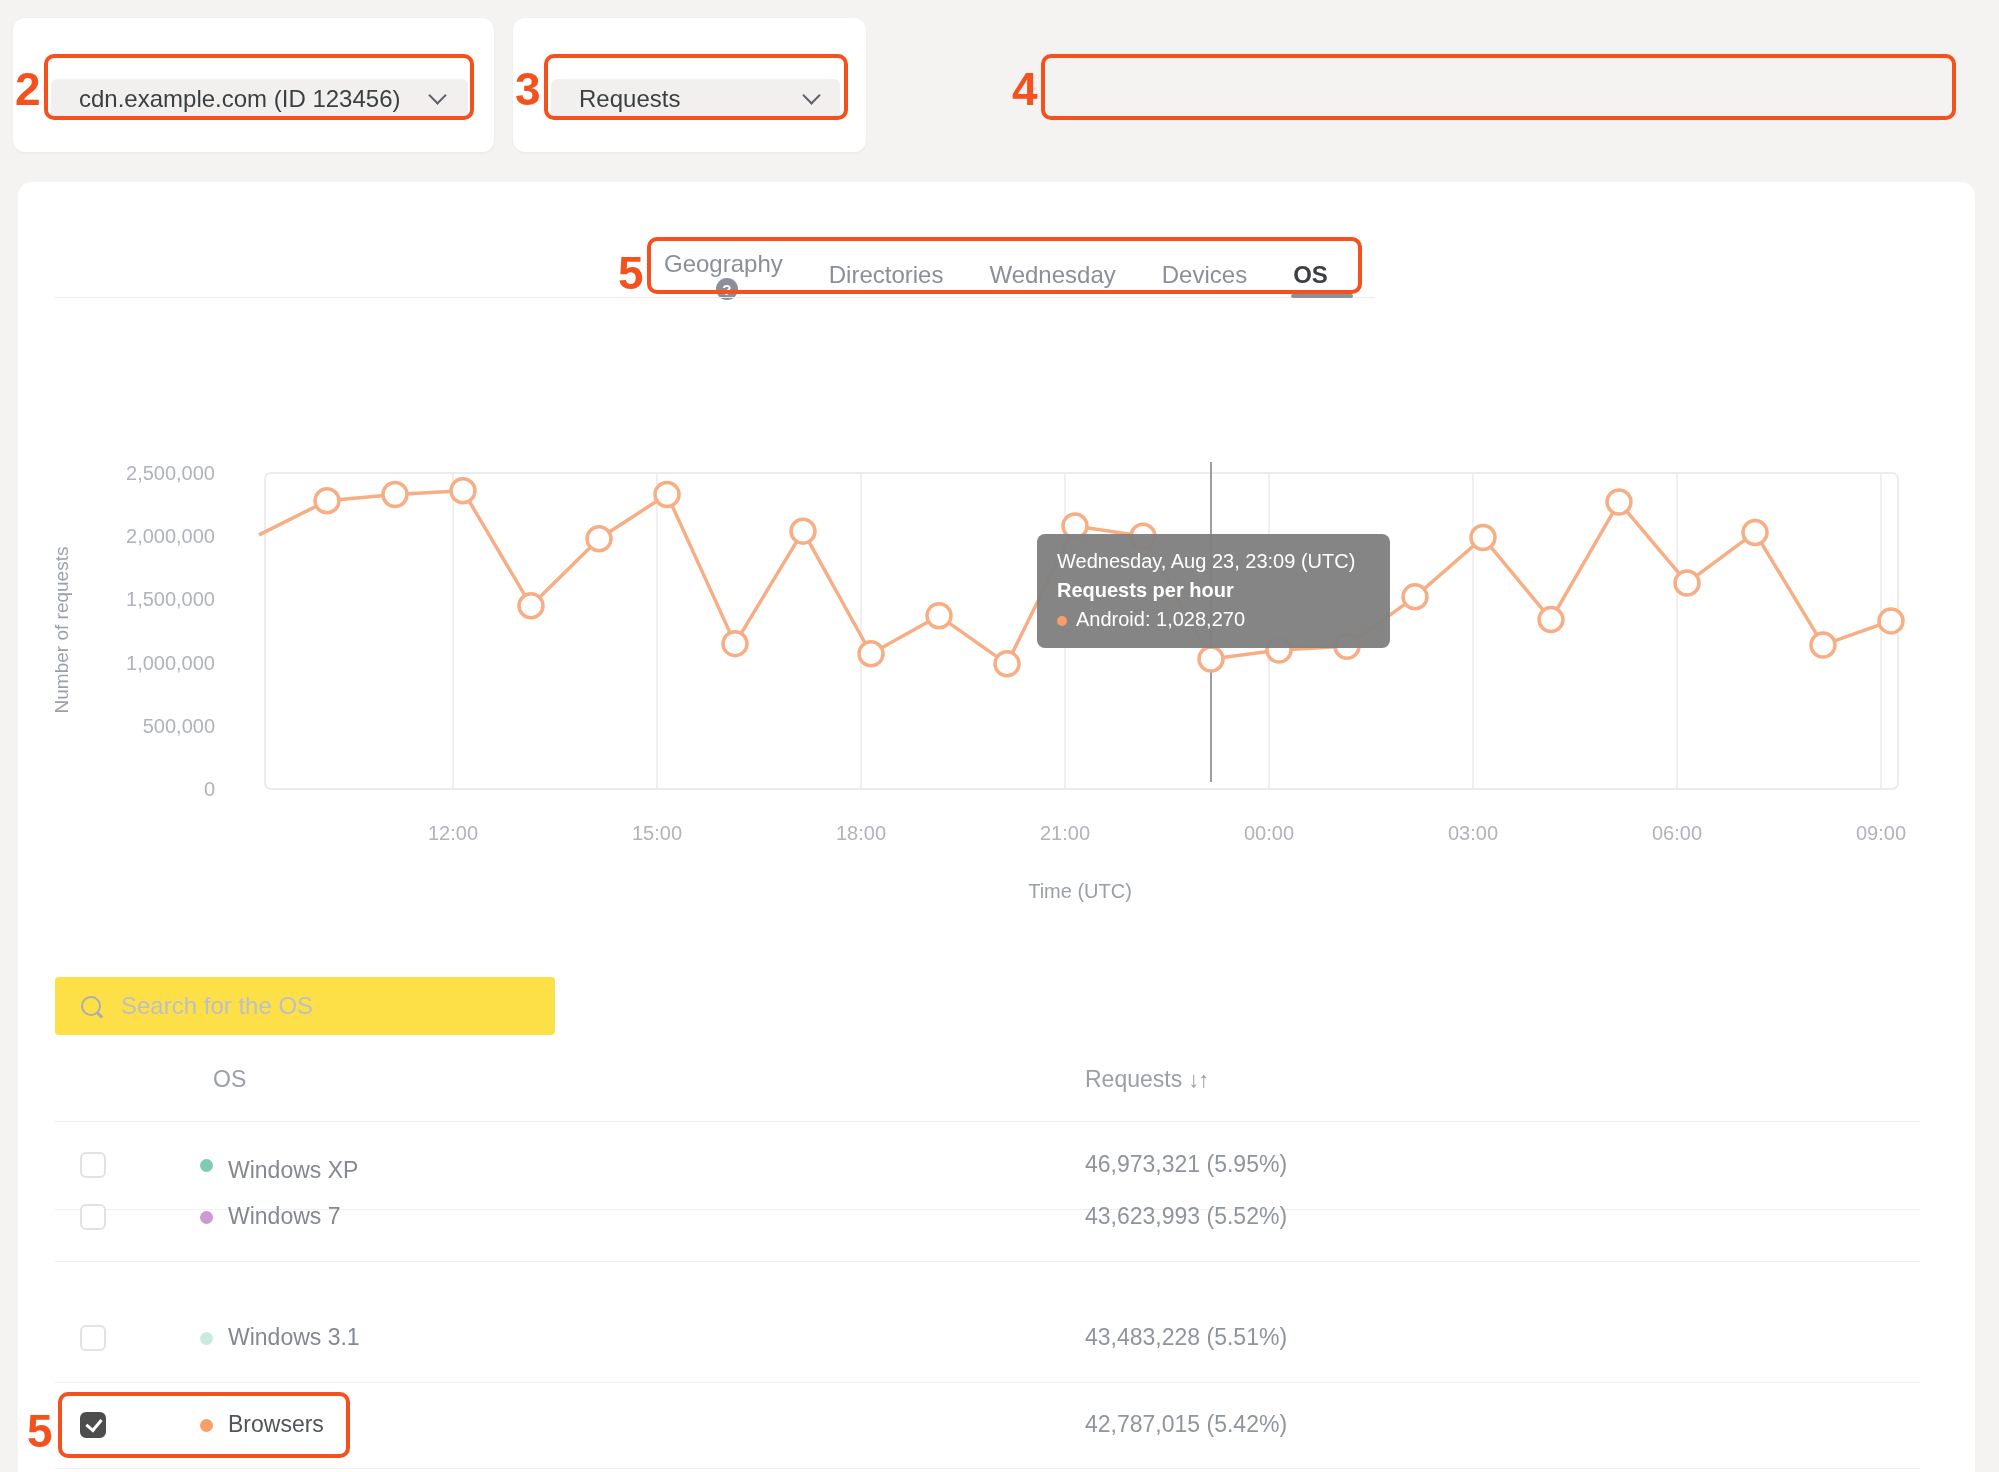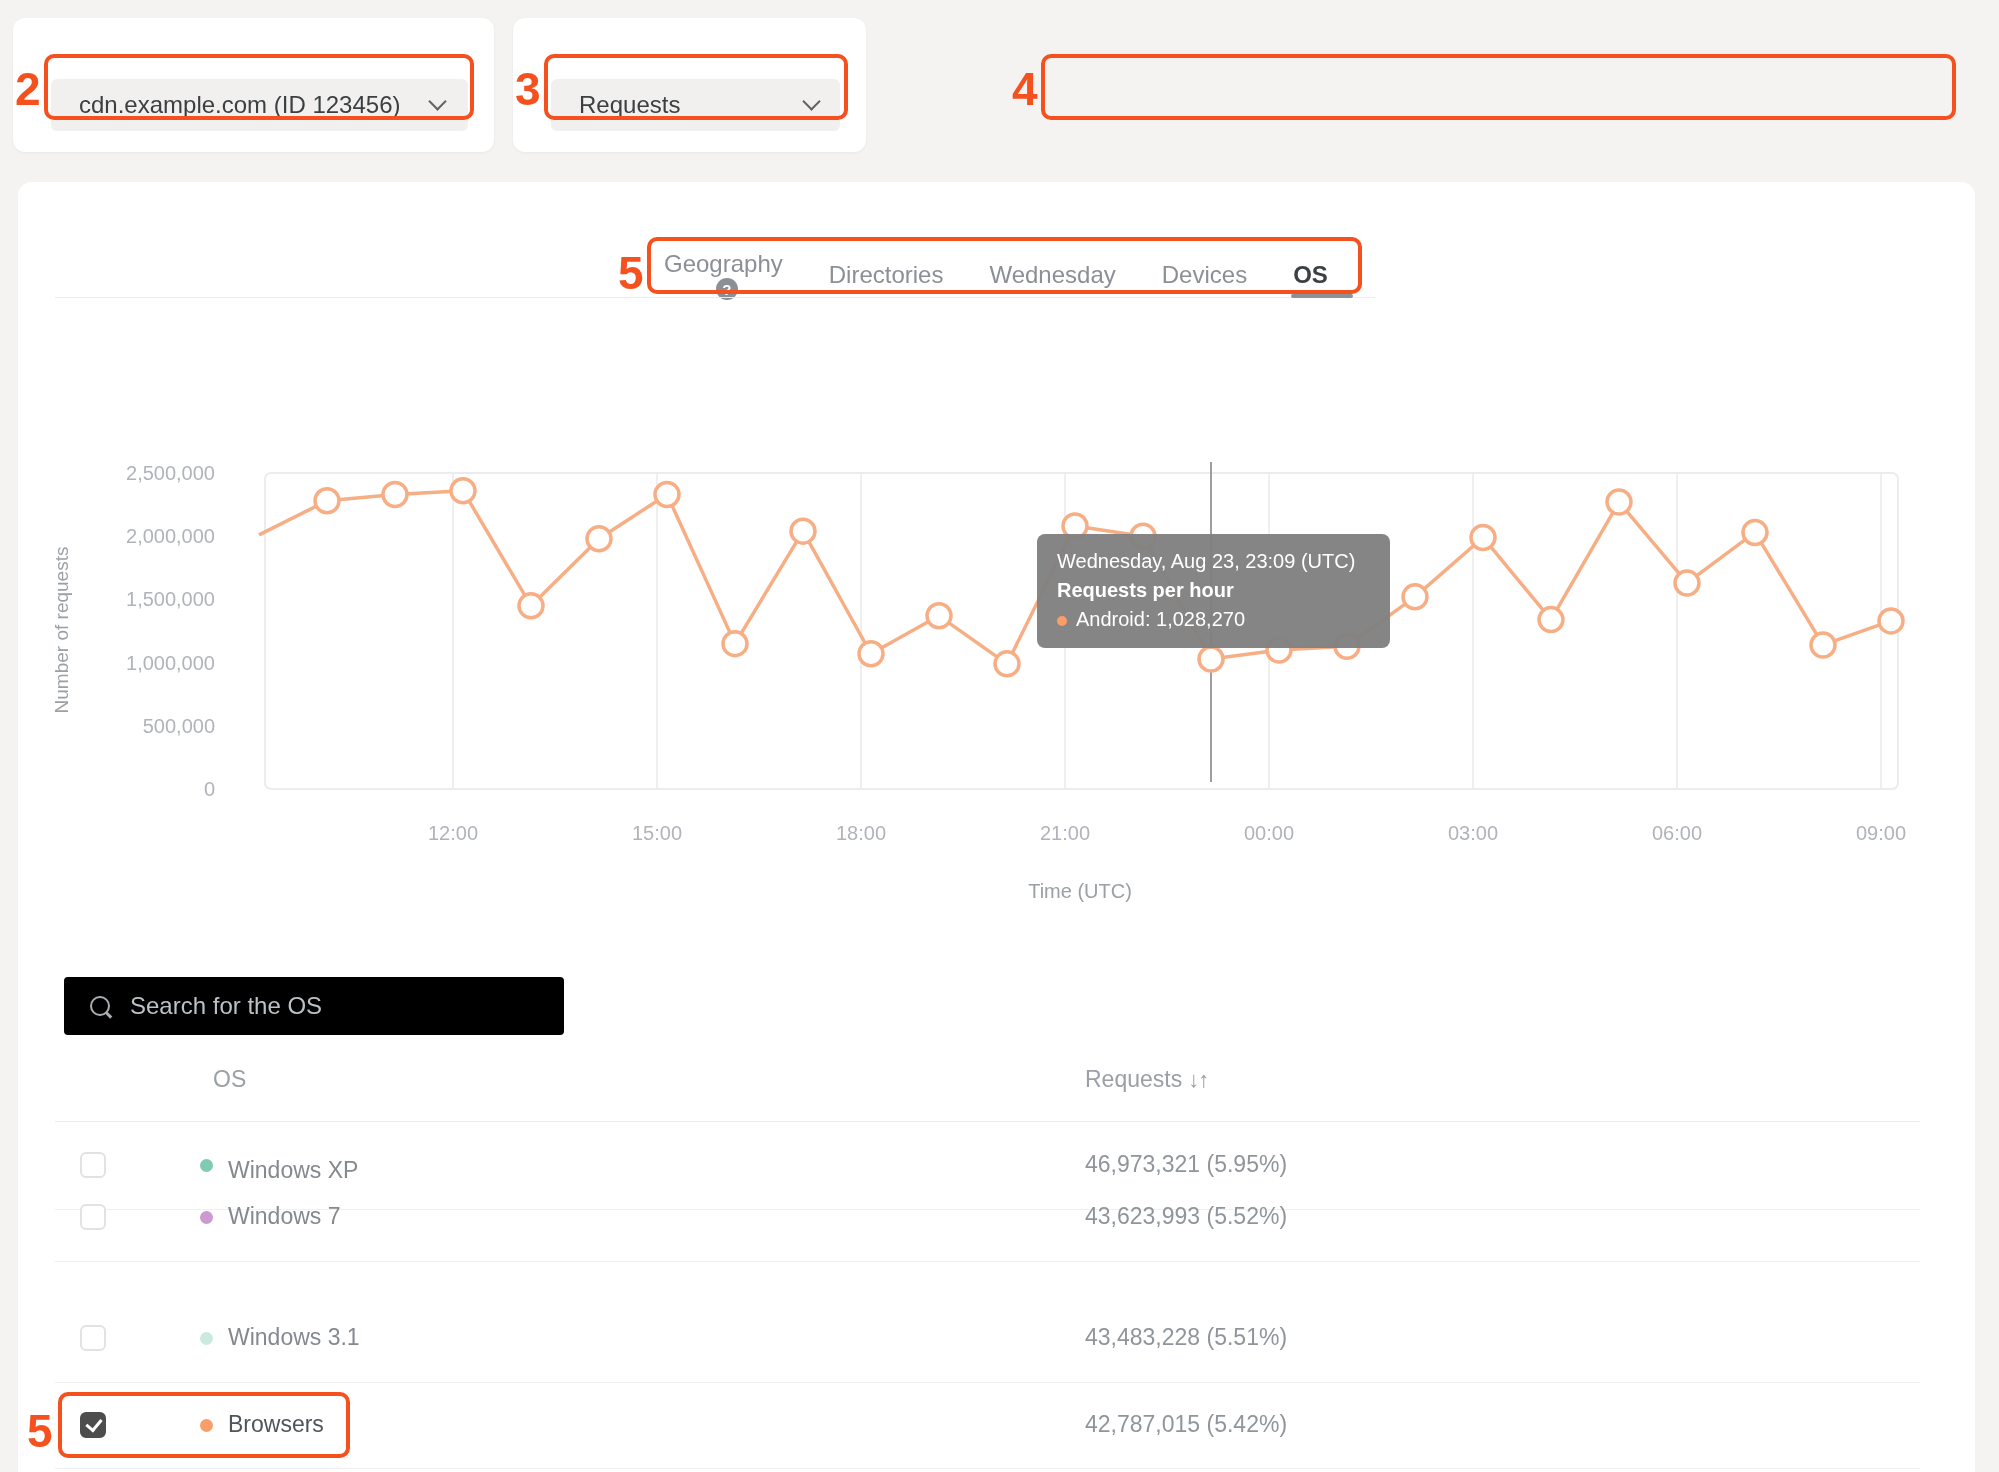--- a/index.html
+++ b/index.html
@@ -2,21 +2,21 @@
 <html><head>
 <meta charset="utf-8">
 <style>
   html,body{margin:0;padding:0;background:#f4f3f1;}
   .page{position:relative;width:1999px;height:1472px;background:#f4f3f1;
         font-family:"Liberation Sans",sans-serif;overflow:hidden;}
 
   
   .card{position:absolute;top:18px;height:134px;background:#fff;border-radius:12px;
         box-shadow:0 1px 3px rgba(0,0,0,.05);}
-  .field{position:absolute;top:61px;height:52px;background:#f1f0ee;border-radius:6px;
+  .field{position:absolute;top:61px;height:40px;background:#f1f0ee;border-radius:6px;
          display:flex;align-items:center;color:#3c4043;font-size:24px;box-sizing:border-box;}
   .chev{display:inline-block;width:11px;height:11px;border-right:2.5px solid #5f6368;
         border-bottom:2.5px solid #5f6368;transform:rotate(45deg);margin-top:-7px;flex:none;}
   .arrow{color:#3c4043;font-size:26px;}
 
   
   .ann{position:absolute;border:4px solid #F4511E;border-radius:10px;pointer-events:none;box-sizing:border-box;}
   .ann-num{position:absolute;color:#F4511E;font-size:46px;font-weight:bold;pointer-events:none;}
 
   
@@ -34,21 +34,21 @@
 
   
   #chart-svg{position:absolute;left:0;top:430px;}
   .tooltip{position:absolute;left:1037px;top:534px;width:353px;height:114px;box-sizing:border-box;
            background:rgba(128,128,128,.96);border-radius:8px;color:#fff;padding:13px 20px;
            font-size:20px;line-height:1.45;z-index:5;}
   .tooltip b{font-weight:normal;}
   .tt-dot{display:inline-block;width:10px;height:10px;border-radius:50%;background:#f99e68;margin-right:9px;}
 
   
-  .search{position:absolute;left:64px;top:977px;width:500px;height:58px;background:#000000;
+  .search{position:absolute;left:55px;top:977px;width:500px;height:58px;background:#fde047;
           border-radius:4px;display:flex;align-items:center;padding-left:26px;box-sizing:border-box;}
   .mag{width:16px;height:16px;border:2px solid #a9aeb4;border-radius:50%;position:relative;flex:none;}
   .mag::after{content:"";position:absolute;width:2.5px;height:8px;background:#a9aeb4;
               transform:rotate(-45deg);left:15px;top:13px;}
   .search input{border:none;outline:none;background:transparent;font-size:24px;color:#5f6368;
                 margin-left:18px;width:400px;font-family:"Liberation Sans",sans-serif;}
   .search input::placeholder{color:#bcc1c7;}
 
   
   .th{position:absolute;font-size:23px;color:#9aa0a6;}

